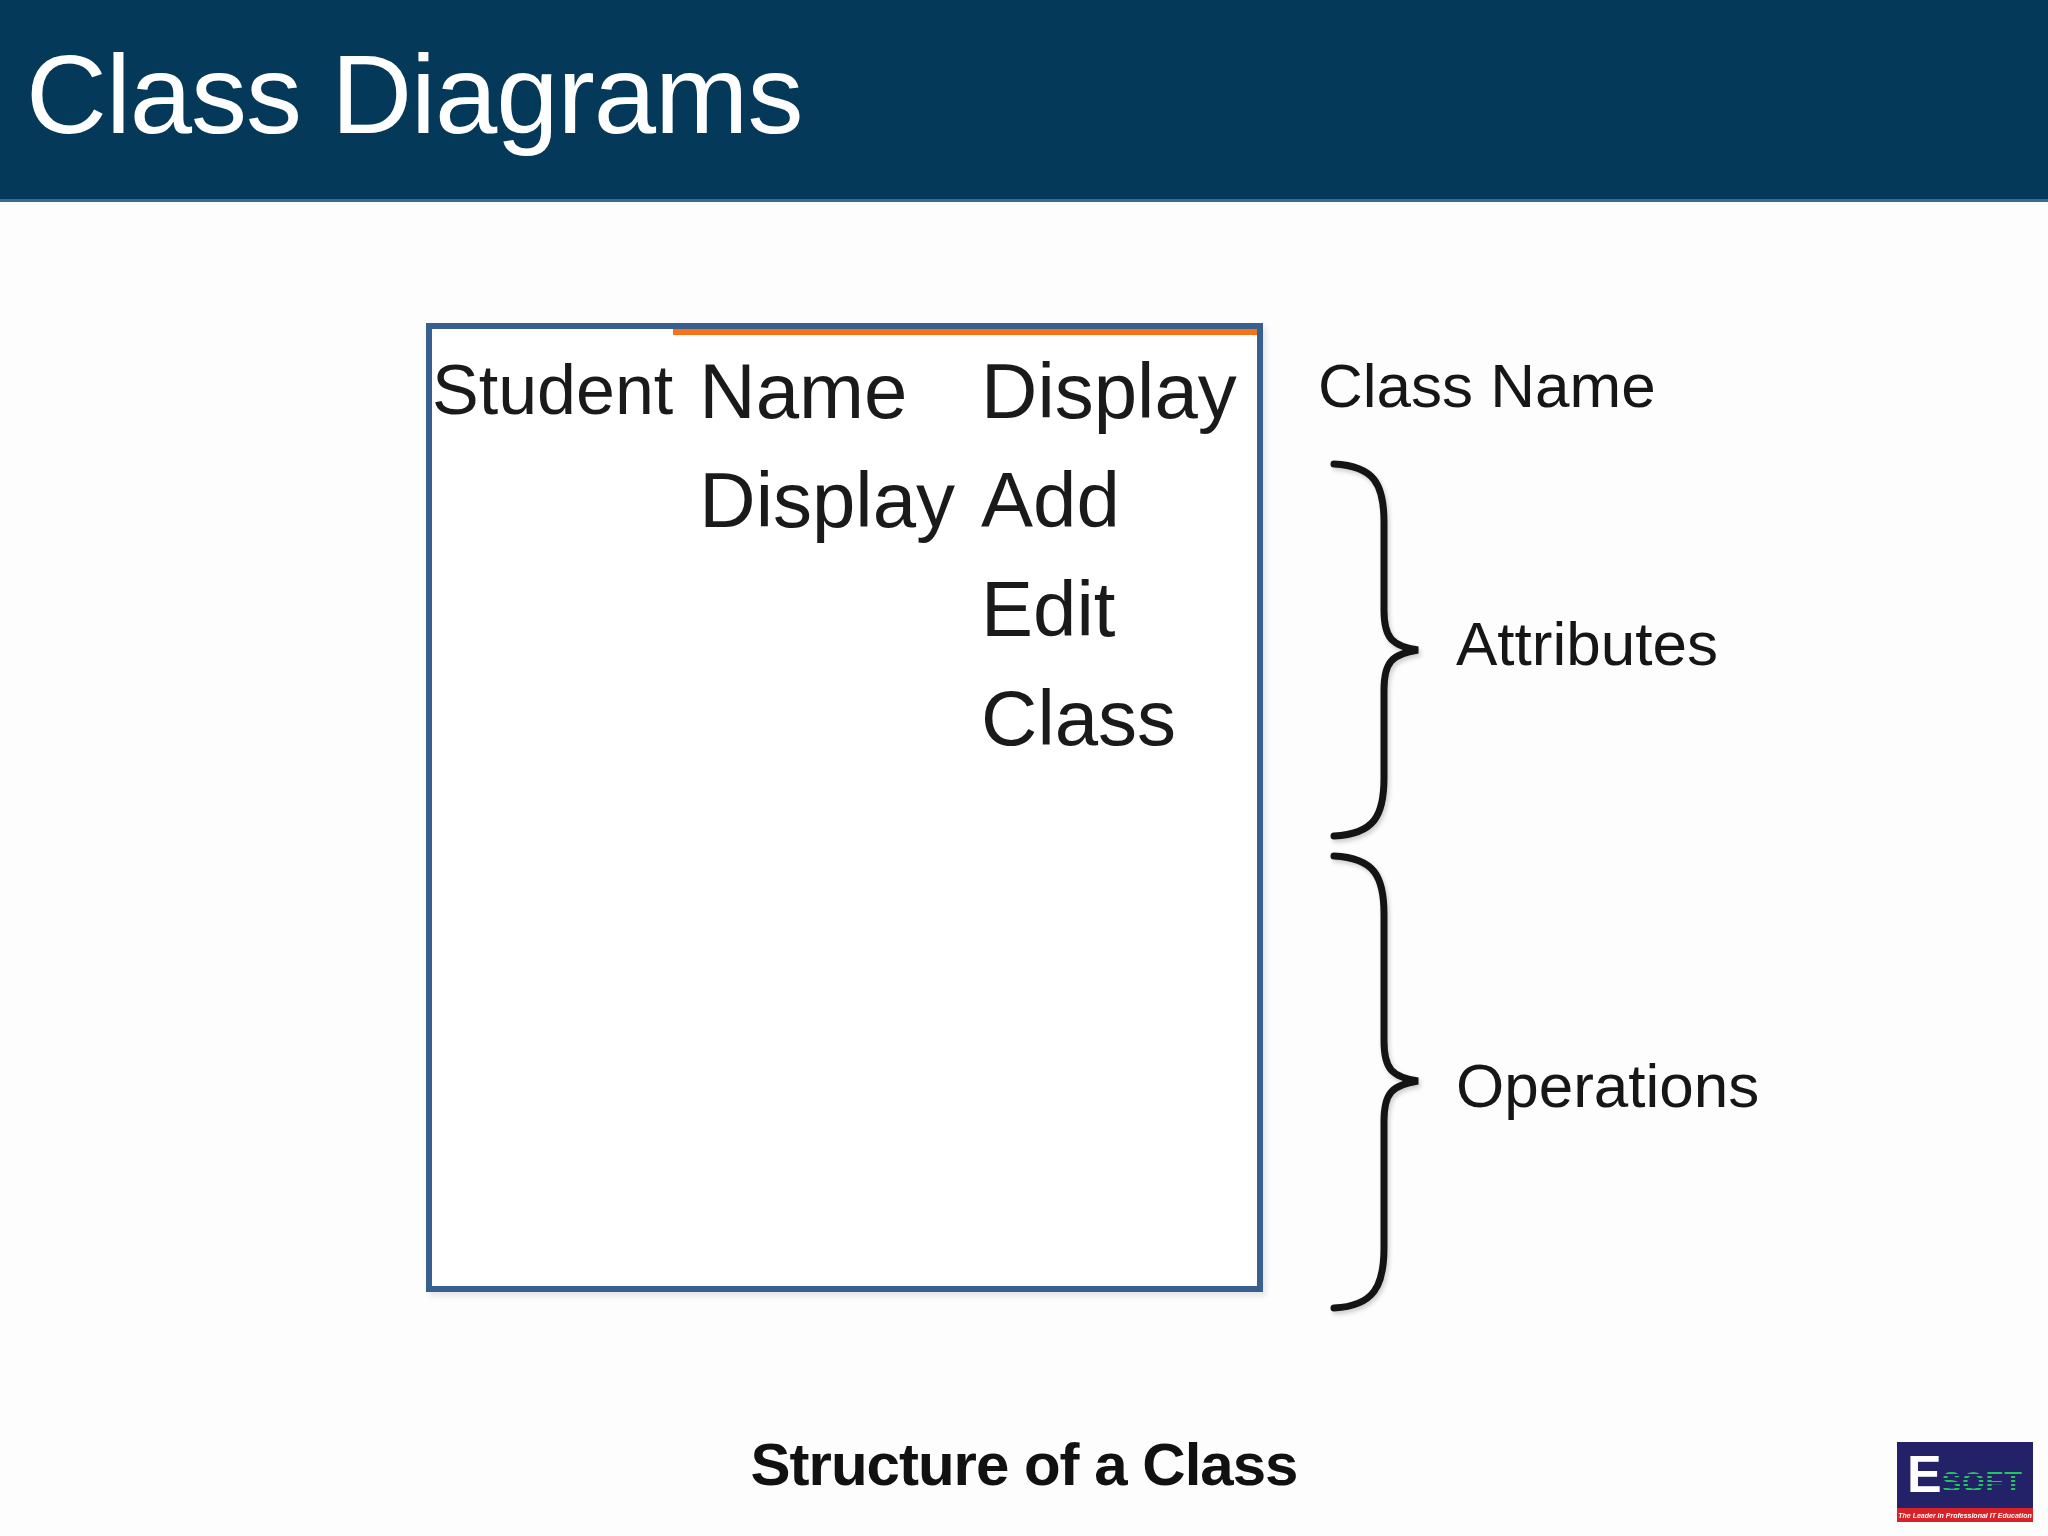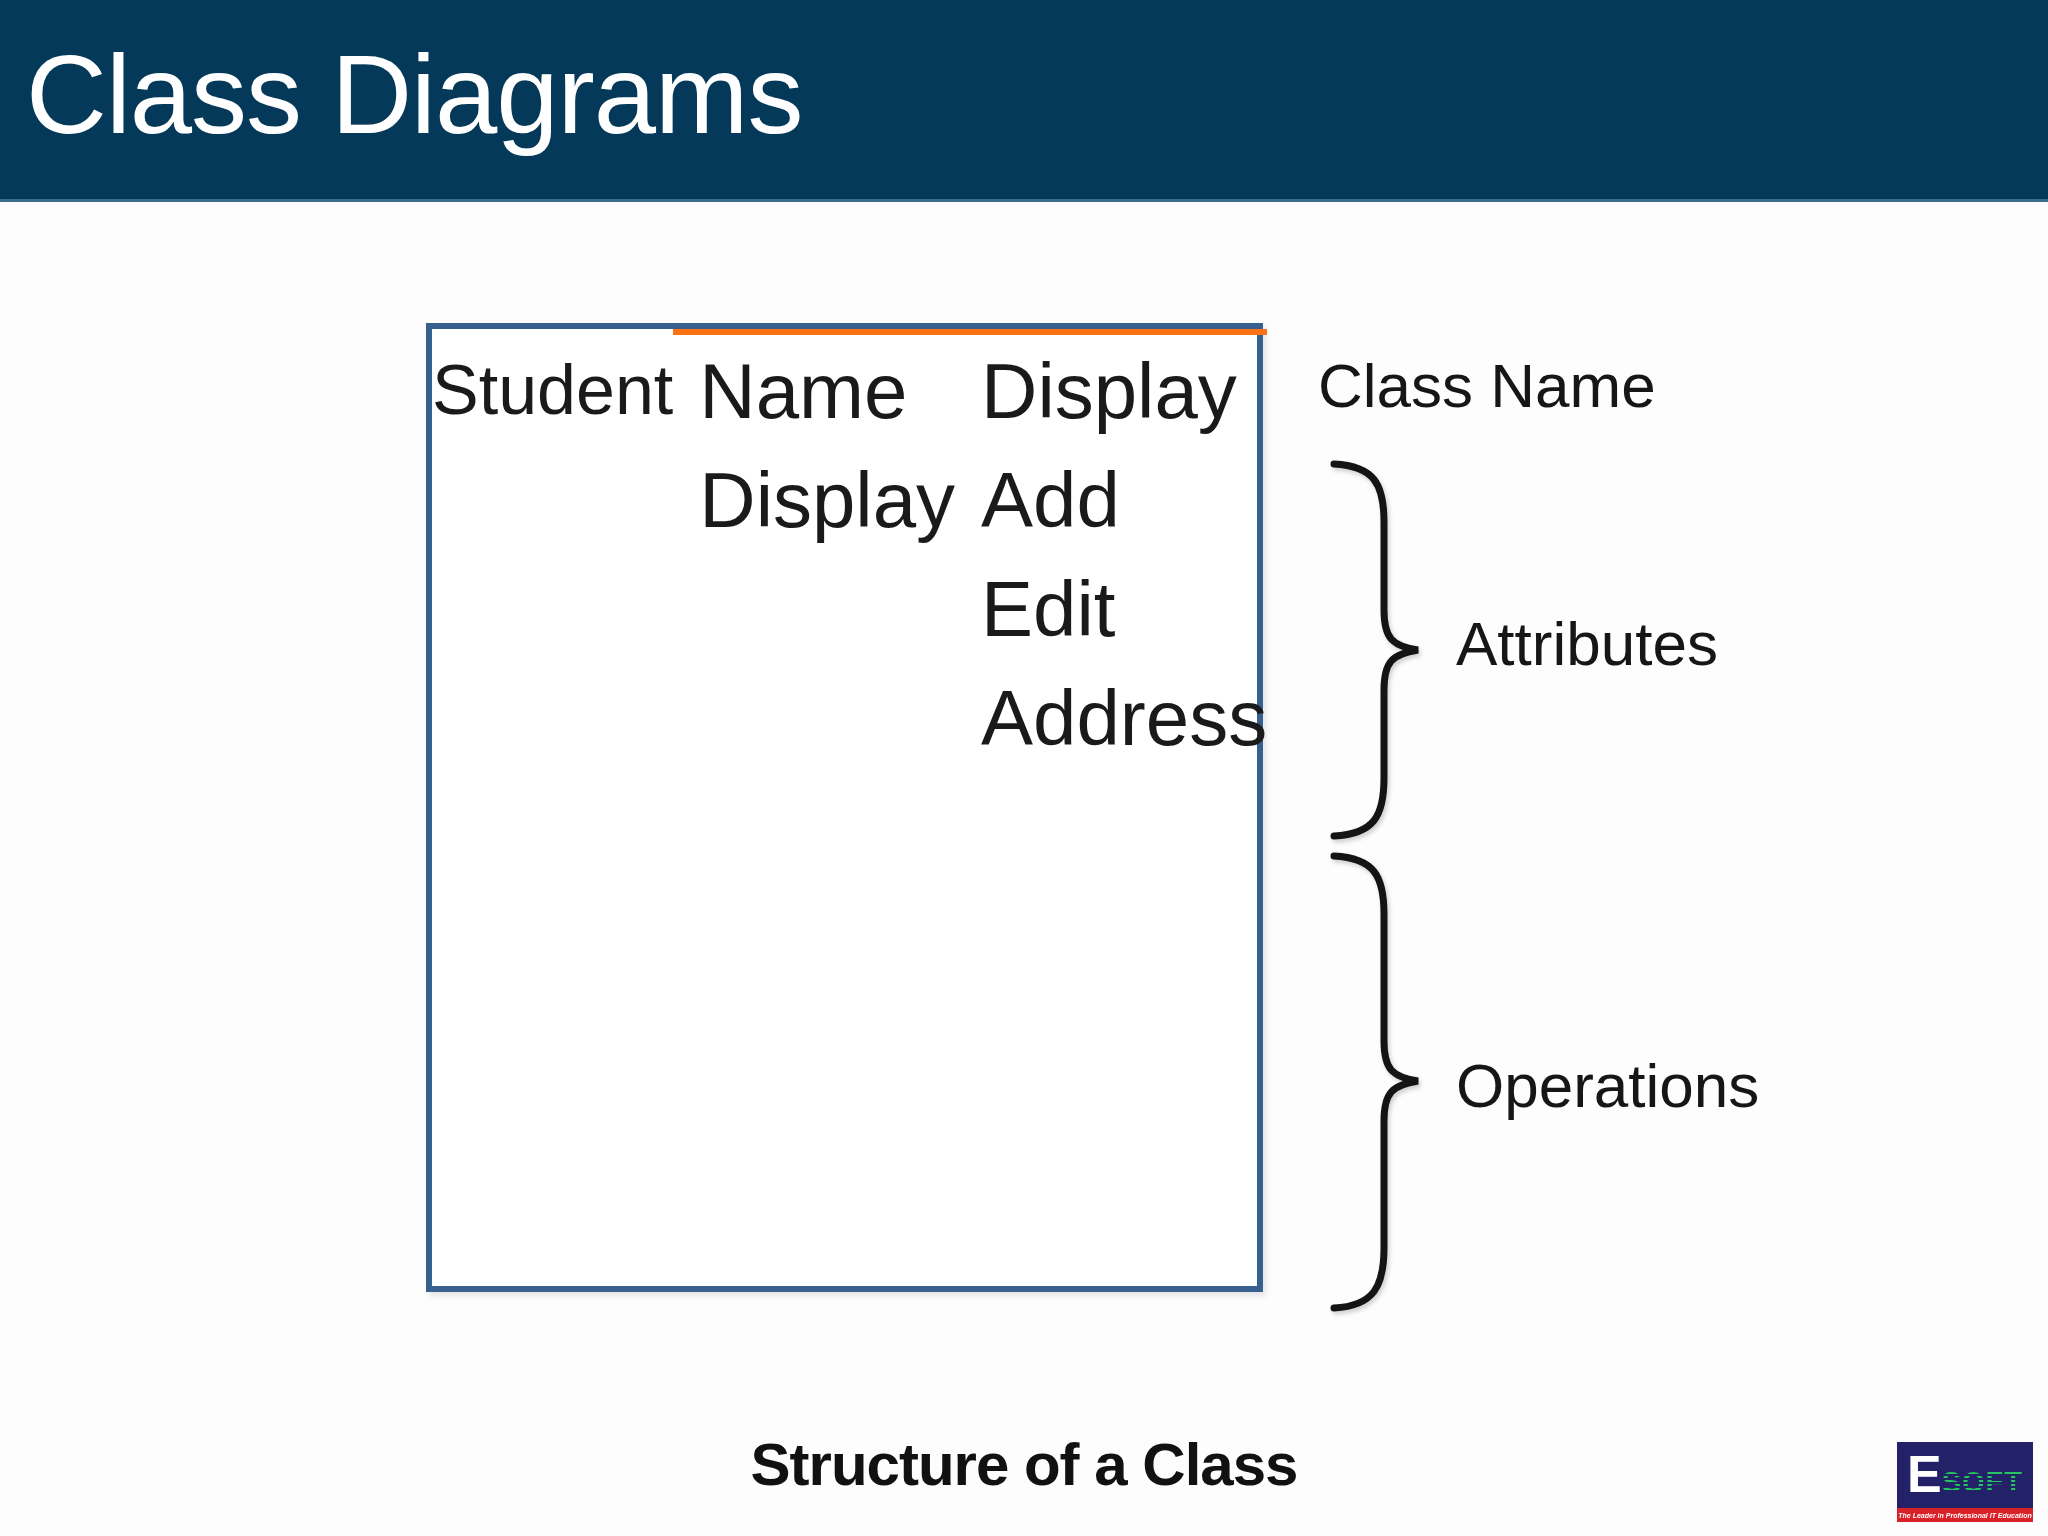--- a/index.html
+++ b/index.html
@@ -131,21 +131,21 @@
   <div class="class-box">
     <div class="box-name">Student</div>
     <div class="box-section box-attrs">
         <div class="box-item">Name</div>
         <div class="box-item">Display</div>
       </div>
     <div class="box-section box-ops">
         <div class="box-item">Display</div>
         <div class="box-item">Add</div>
         <div class="box-item">Edit</div>
-        <div class="box-item">Address</div>
+        <div class="box-item">Class</div>
       </div>
   </div>
 
   <div class="side-label label-class-name">Class Name</div>
 
   <svg class="brace brace-attrs" width="92" height="384" viewBox="0 0 92 384">
     <path d="M 4 6 C 44 8 54 26 54 64 L 54 152 C 54 180 62 188 88 192
              C 62 196 54 204 54 232 L 54 320 C 54 358 44 376 4 378"></path>
   </svg>
   <div class="side-label label-attributes">Attributes</div>

